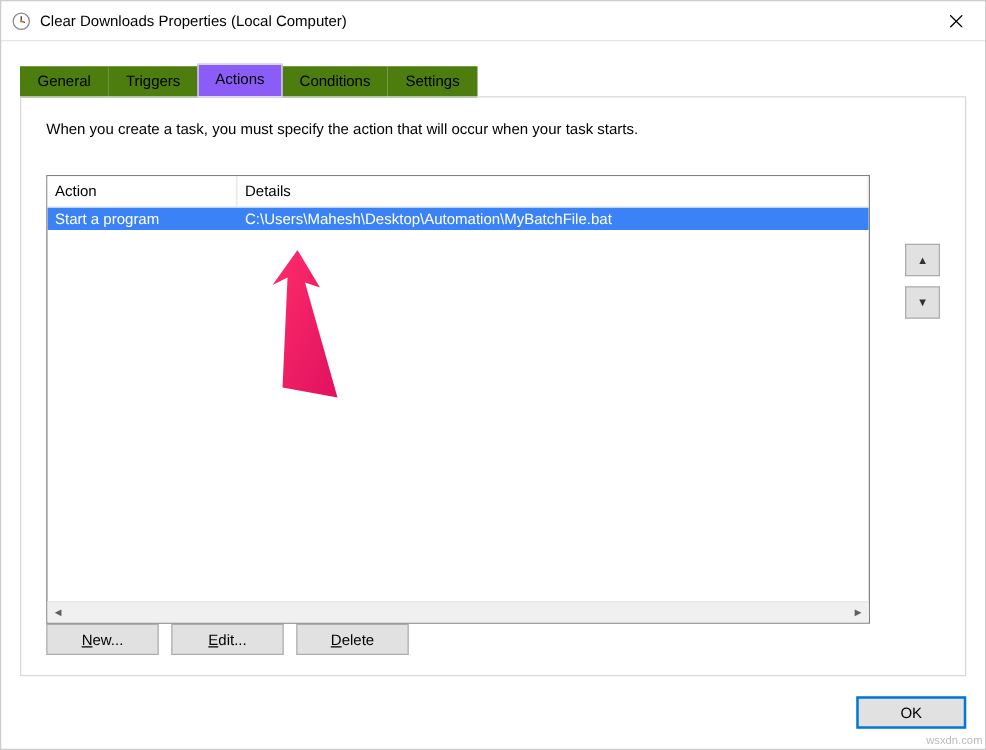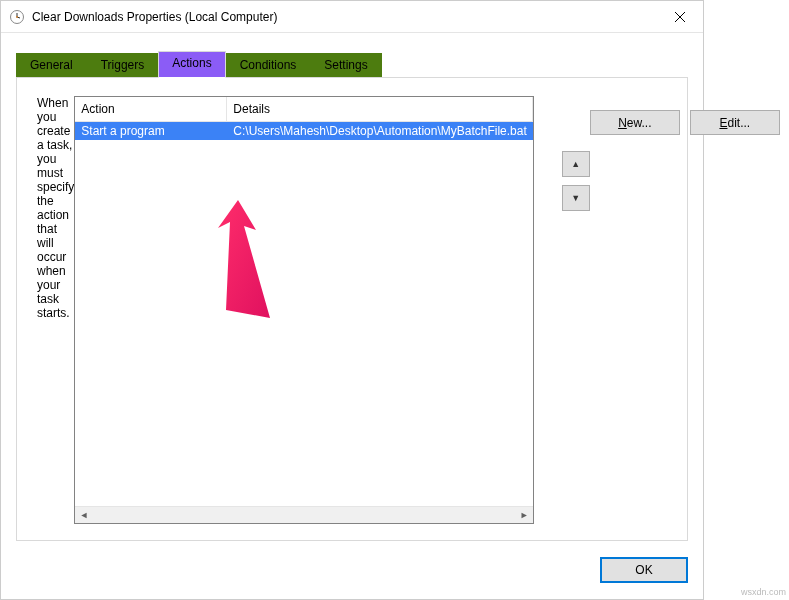--- a/index.html
+++ b/index.html
@@ -1,33 +1,33 @@
 <!DOCTYPE html>
 <html><head>
 <meta charset="utf-8">
 <style>
   * { box-sizing: border-box; font-family: "Segoe UI", Tahoma, sans-serif; }
   body { margin: 0; background: #fff; width: 789px; height: 600px; overflow: hidden; position: relative; }
   
-  .window { width: 704px; height: 600px; border: 1px solid #ccc; background: #fff; display: flex; flex-direction: column; }
+  .window { width: 789px; height: 600px; border: 1px solid #ccc; background: #fff; display: flex; flex-direction: column; }
   
   .titlebar { height: 32px; display: flex; align-items: center; padding: 0 0 0 8px; border-bottom: 1px solid #e5e5e5; }
   .titlebar-icon { width: 16px; height: 16px; margin-right: 7px; }
   .titlebar-title { font-size: 12px; color: #000; flex: 1; }
   .titlebar-close { width: 46px; height: 31px; display: flex; align-items: center; justify-content: center; cursor: pointer; }
   .titlebar-close svg { width: 10px; height: 10px; }
   
   .content { flex: 1; padding: 18px 15px 0 15px; display: flex; flex-direction: column; }
   
   .tabs { display: flex; position: relative; }
   .tab { padding: 4px 13px 5px; font-size: 12px; color: #000; border: 1px solid transparent; cursor: pointer; position: relative; z-index: 1; background: #4d7c0f; }
   .tab.active { border: 1px solid #d9d9d9; border-bottom: 1px solid #fff; background: #8b5cf6; z-index: 3; }
   .tab:not(.active) { margin-top: 2px; }
   
-  .tabpanel { border: 1px solid #d9d9d9; margin-top: -1px; flex: 1; padding: 18px 20px 16px 20px; display: flex; flex-direction: row; position: relative; z-index: 2; }
+  .tabpanel { border: 1px solid #d9d9d9; margin-top: -1px; flex: 1; padding: 18px 20px 16px 20px; display: flex; flex-direction: column; position: relative; z-index: 2; }
   
   .instruction { font-size: 12px; color: #000; margin-bottom: 30px; }
   
   .table-area { display: flex; gap: 28px; flex: 1; }
   .table-wrapper { border: 1px solid #828282; flex: 1; display: flex; flex-direction: column; position: relative; }
   
   .thead { display: flex; background: #fff; border-bottom: 1px solid #e5e5e5; }
   .th { font-size: 12px; padding: 5px 8px 5px 6px; border-right: 1px solid #e5e5e5; }
   .th-action { width: 152px; }
   .th-details { flex: 1; }
@@ -39,21 +39,21 @@
   
   .table-body { flex: 1; overflow: hidden; }
   
   .hscroll { height: 17px; background: #f0f0f0; border-top: 1px solid #e5e5e5; display: flex; align-items: center; }
   .hscroll-btn { width: 17px; height: 17px; display: flex; align-items: center; justify-content: center; font-size: 9px; color: #606060; cursor: pointer; }
   .hscroll-track { flex: 1; height: 17px; }
   
   .movebtns { display: flex; flex-direction: column; gap: 8px; padding-top: 55px; }
   .movebtn { width: 28px; height: 26px; background: #e1e1e1; border: 1px solid #adadad; display: flex; align-items: center; justify-content: center; font-size: 9px; color: #333; cursor: pointer; }
   
-  .action-btns { display: flex; gap: 10px; margin-top: 14px; }
+  .action-btns { display: flex; gap: 10px; margin-top: 0; }
   .btn { min-width: 90px; height: 25px; background: #e1e1e1; border: 1px solid #adadad; font-size: 12px; padding: 0 14px; cursor: pointer; }
   .btn u { text-decoration: underline; }
   
   .dialog-btns { display: flex; justify-content: flex-end; gap: 10px; padding: 16px 15px 16px 0; }
   .dlg-btn { width: 88px; height: 26px; font-size: 12px; cursor: pointer; }
   .dlg-ok { background: #e1e1e1; border: 2px solid #0078d7; }
   .dlg-cancel { background: #e1e1e1; border: 1px solid #adadad; }
   
   .watermark { position: absolute; bottom: 3px; right: 3px; font-size: 9px; color: #bbb; z-index: 100; }
   

